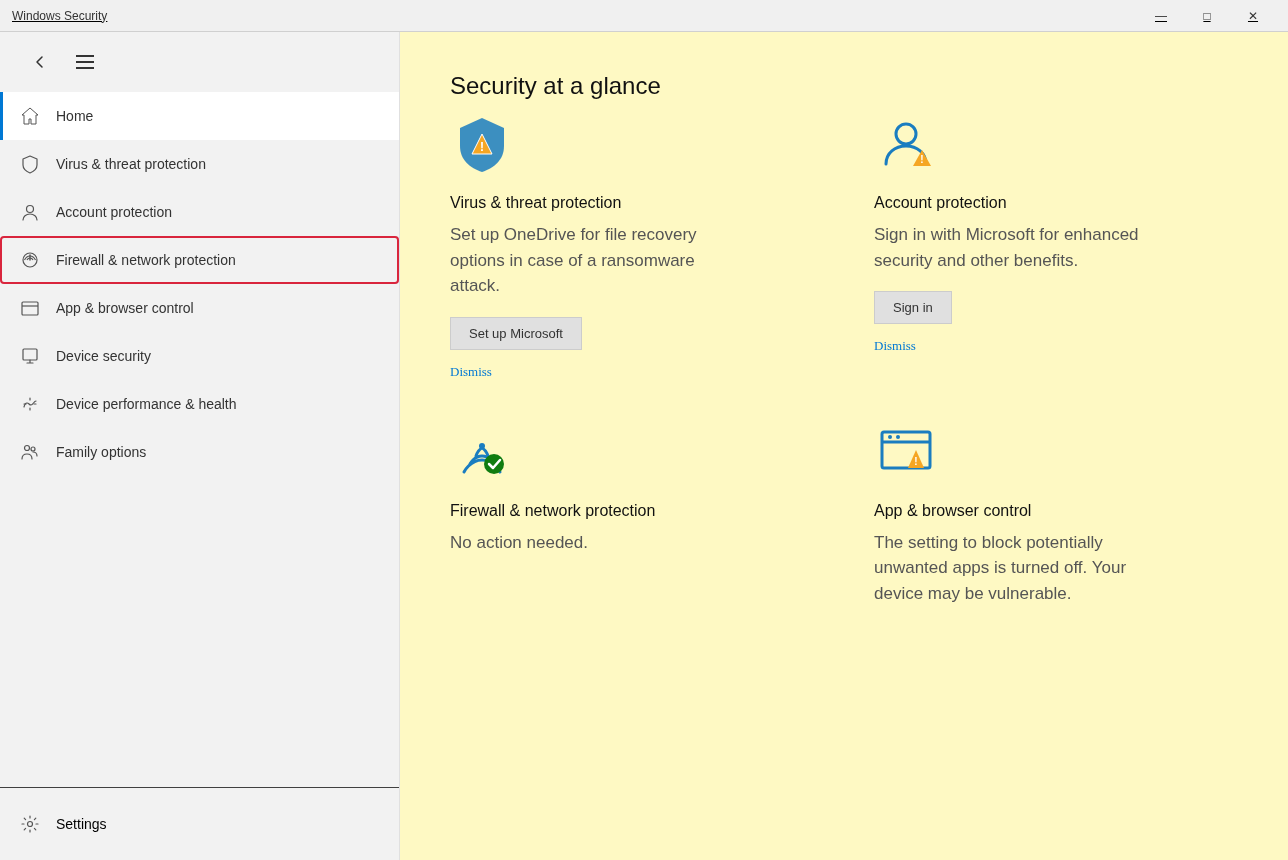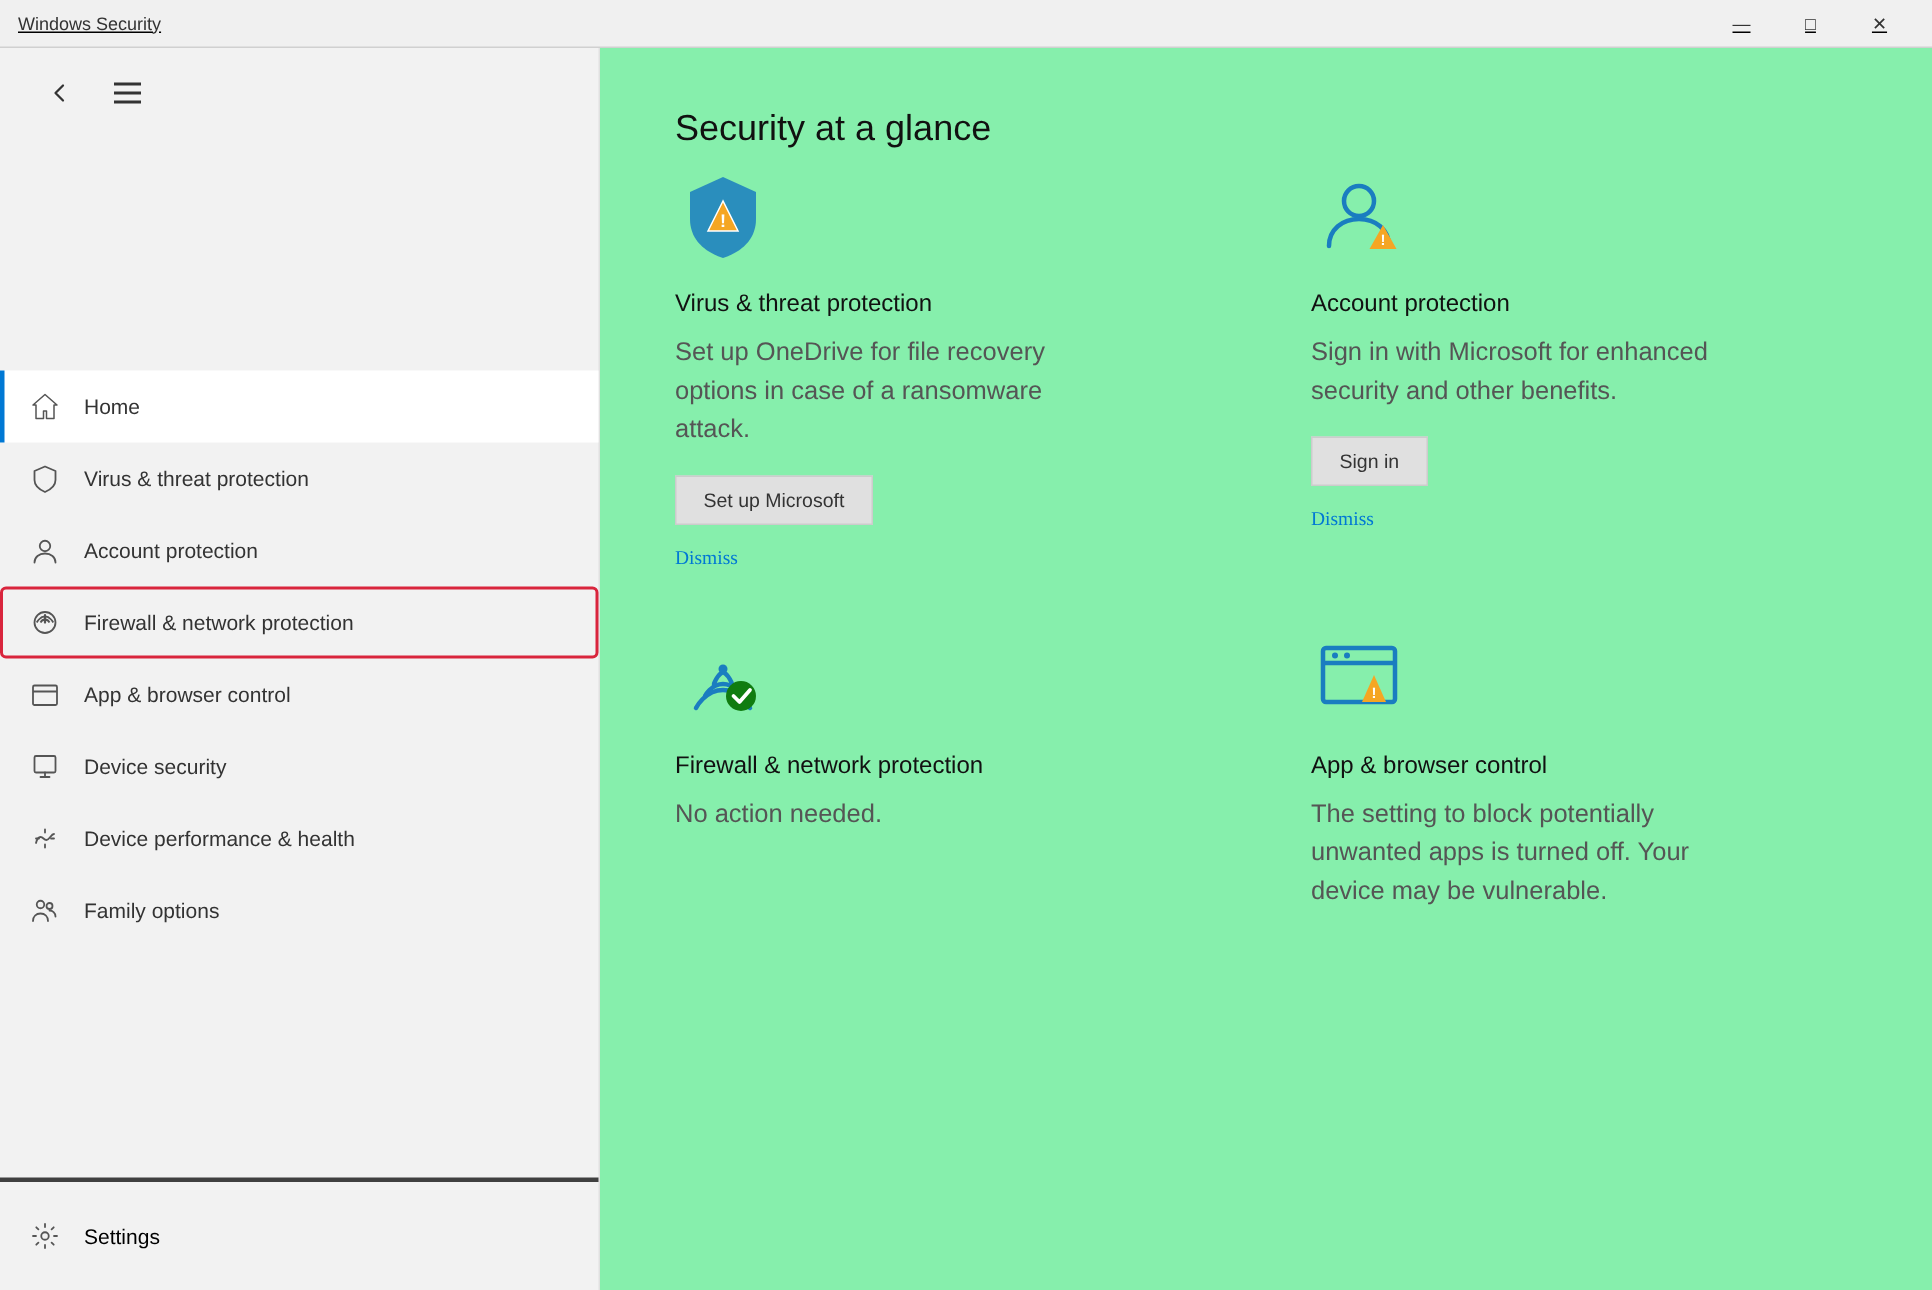--- a/index.html
+++ b/index.html
@@ -82,21 +82,20 @@
       font-size: 18px;
       color: #333;
       padding: 4px 8px;
       margin-left: 4px;
     }
 
     .nav-items {
       display: flex;
       flex-direction: column;
       flex: 1;
-      justify-content: center;
     }
 
     .nav-item {
       display: flex;
       align-items: center;
       padding: 14px 20px;
       gap: 16px;
       cursor: pointer;
       font-size: 14px;
       color: #333;
@@ -128,34 +127,34 @@
       justify-content: center;
       flex-shrink: 0;
     }
 
     .nav-label {
       font-size: 14px;
     }
 
     .sidebar-bottom {
       padding: 16px 20px;
-      border-top: 3px solid #404040;
+      border-top: 1px solid #404040;
     }
     .settings-item {
       display: flex;
       align-items: center;
       gap: 16px;
       cursor: pointer;
       padding: 10px 0;
     }
 
     
     .main {
       flex: 1;
-      background: #86efac;
+      background: #fef9c3;
       padding: 40px 50px;
       overflow-y: auto;
     }
 
     .main-title {
       font-size: 24px;
       font-weight: 300;
       color: #111;
       margin-bottom: 12px;
     }

